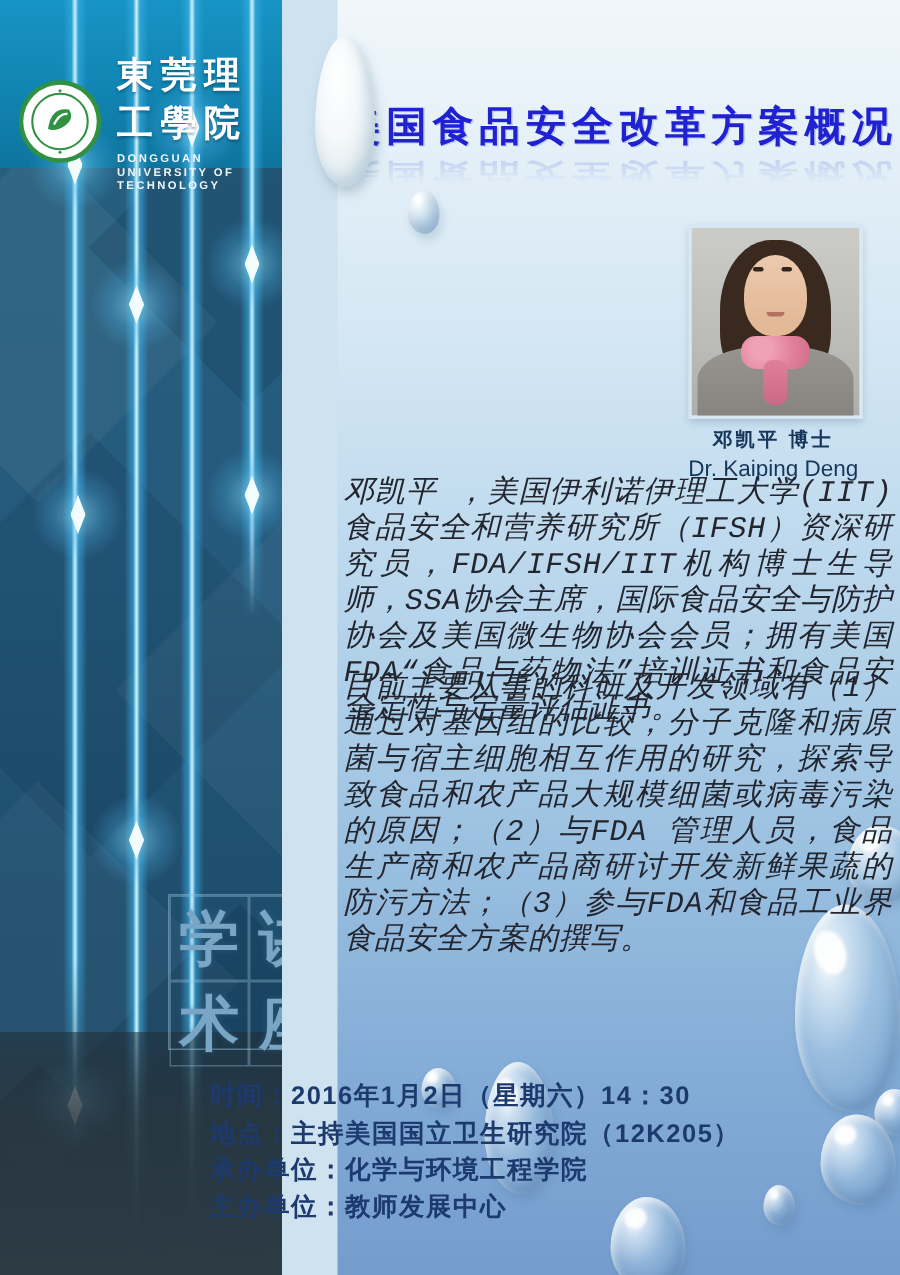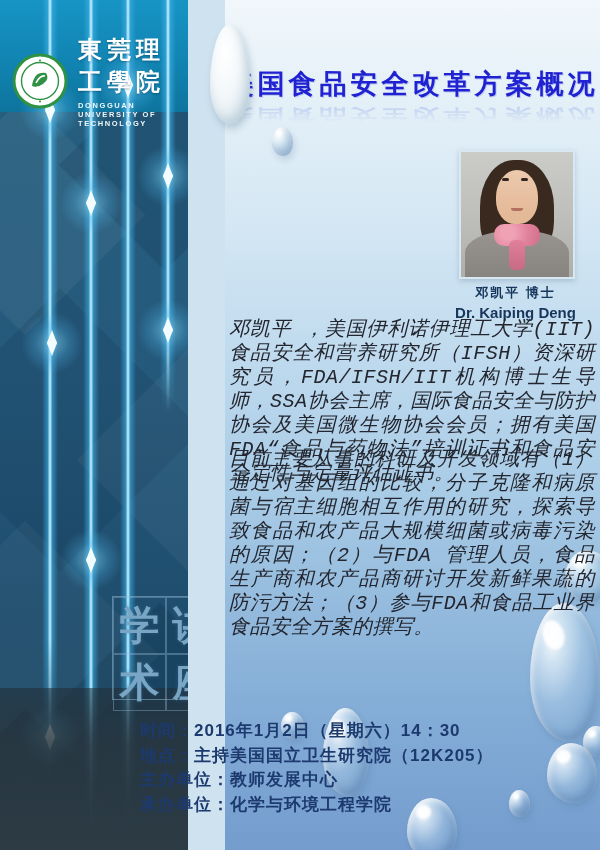--- a/index.html
+++ b/index.html
@@ -79,21 +79,21 @@
   .photo .scarf{position:absolute;left:50%;top:72px;width:46px;height:22px;
     transform:translateX(-50%);
     background:radial-gradient(circle at 30% 40%,#f0a2b4 18%,#e0809a 60%,#d06f8c 100%);
     border-radius:10px;}
   .photo .scarf-tail{position:absolute;left:50%;top:88px;width:16px;height:30px;
     transform:translateX(-50%);
     background:linear-gradient(180deg,#e0809a,#c96a86);border-radius:6px;}
   
   .caption{position:absolute;left:223px;top:284px;width:135px;text-align:center;color:#16365c;}
   .caption .cn{font-size:13px;font-weight:bold;letter-spacing:2px;}
-  .caption .en{font-size:15px;font-weight:bold;margin-top:2px;}
+  .caption .en{font-size:15px;font-weight:normal;margin-top:2px;}
   
   .bio{
     position:absolute;left:4px;width:366px;margin:0;
     font-family:Liberation Mono, monospace;font-style:italic;
     font-size:20px;line-height:24px;color:#23262f;
     text-align:justify;letter-spacing:.5px;
   }
   .bio.p1{top:318px;} .bio.p2{top:448px;} .bio.p3{top:592px;}
   
   .sidebar{
@@ -249,18 +249,18 @@
     </div>
 
     <div class="sidebar-bottom-shade"></div>
   </aside>
 
   <div class="top-drop"></div>
 
   <div class="details">
     <div class="detail-line">时间：2016年1月2日（星期六）14：30</div>
     <div class="detail-line">地点：主持美国国立卫生研究院（12K205）</div>
+    <div class="detail-line">承办单位：化学与环境工程学院</div>
     <div class="detail-line">主办单位：教师发展中心</div>
-    <div class="detail-line">承办单位：化学与环境工程学院</div>
   </div>
 
 
 </div>
 
 </body></html>

